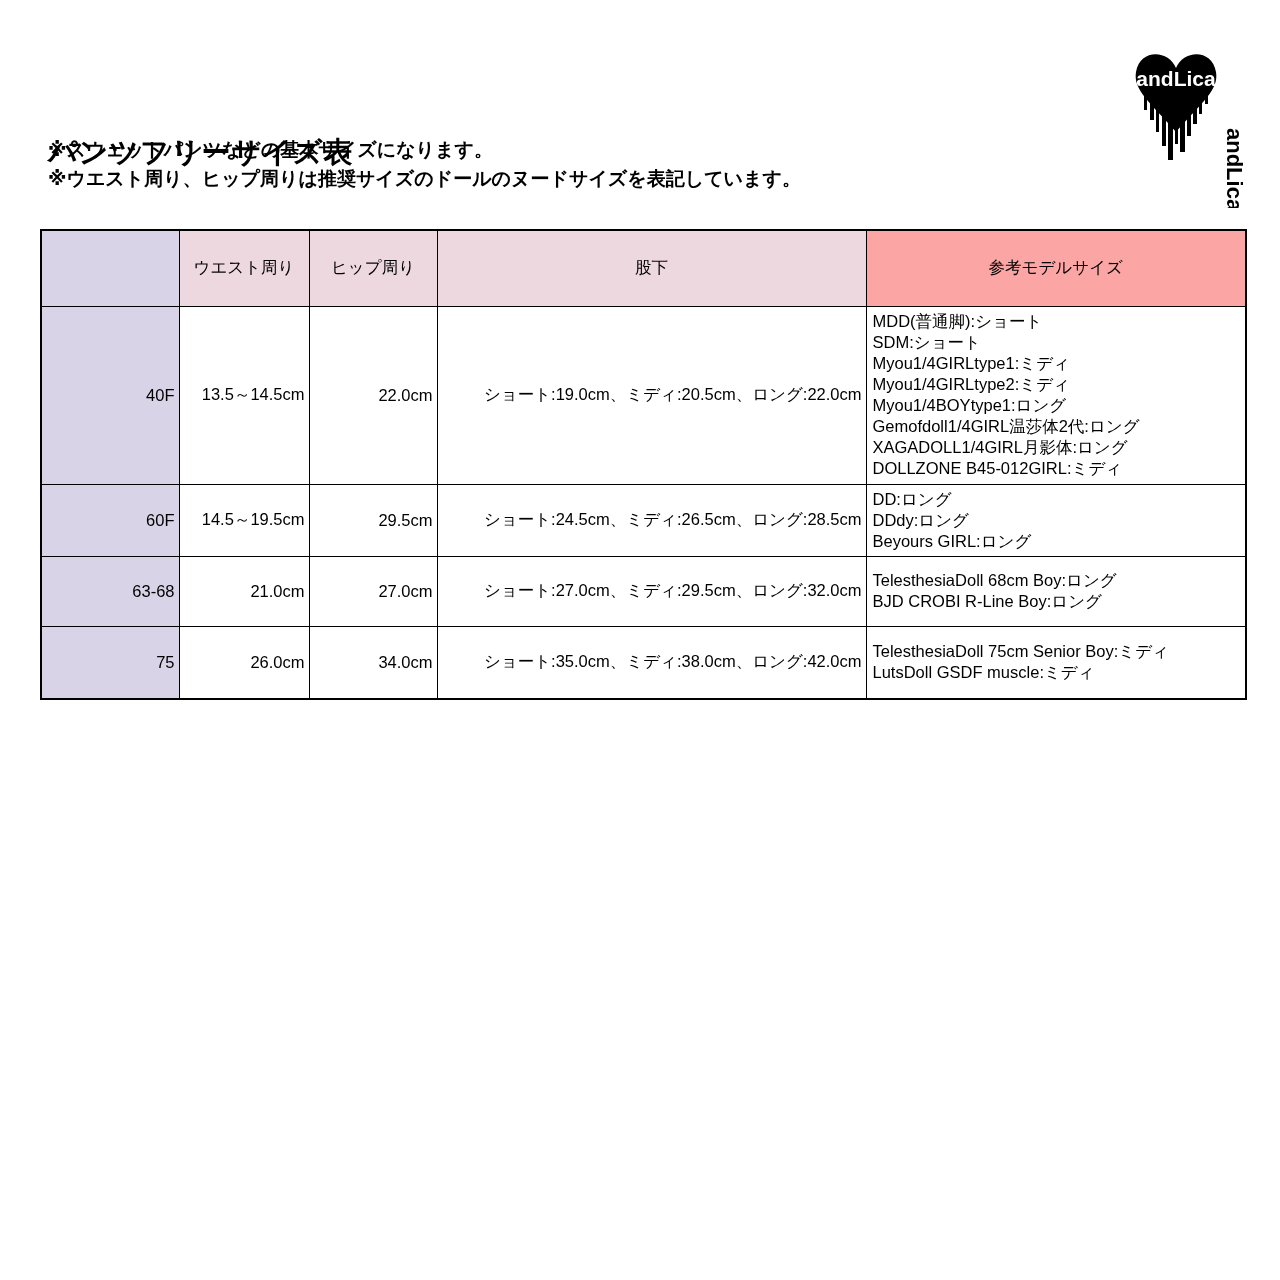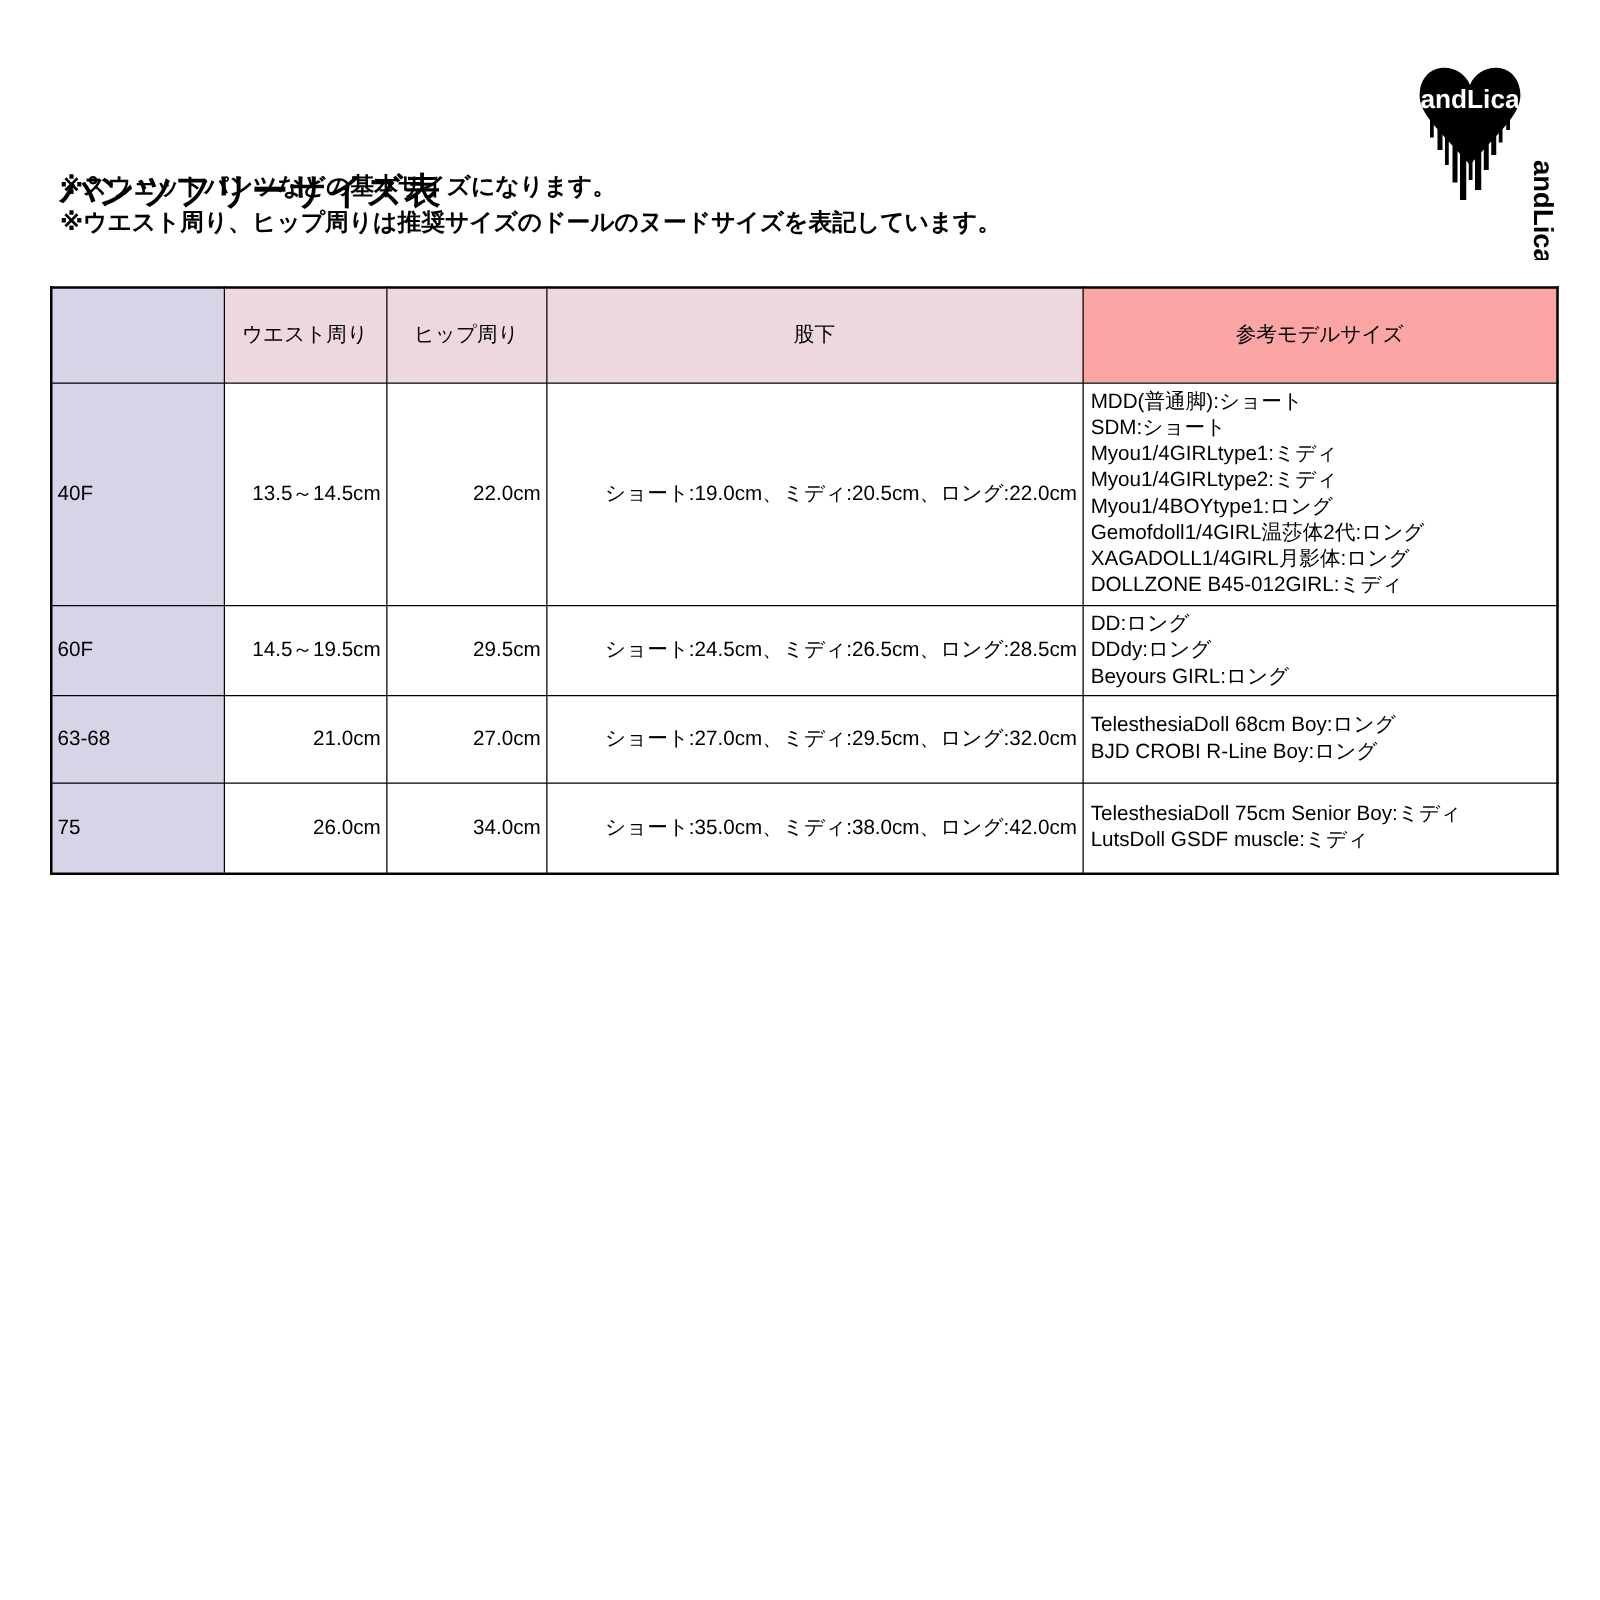--- a/index.html
+++ b/index.html
@@ -54,21 +54,21 @@
   .size-table tbody tr:nth-child(5),
   .size-table tbody tr:nth-child(6){height:73px;}
 
   .col-size{width:138px;}
   .col-waist{width:130px;}
   .col-hip{width:128px;}
   .col-inseam{width:429px;}
   .col-models{width:380px;}
 
   .cell-center{text-align:right;}
-  th.hd-blank, td.cell-size{background:#d9d3e8;text-align:left;}
+  th.hd-blank, td.cell-size{background:#d9d3e8;text-align:right;}
   th.hd-pink{background:#eed8e0;text-align:center;}
   th.hd-white{background:#fca5a5;text-align:center;}
   td.cell-models{
     text-align:left;
     padding:4px 6px;
     line-height:21px;
   }
 
   
   .logo{

